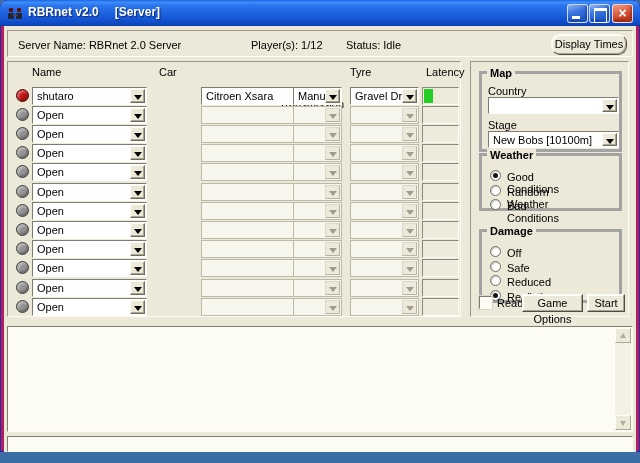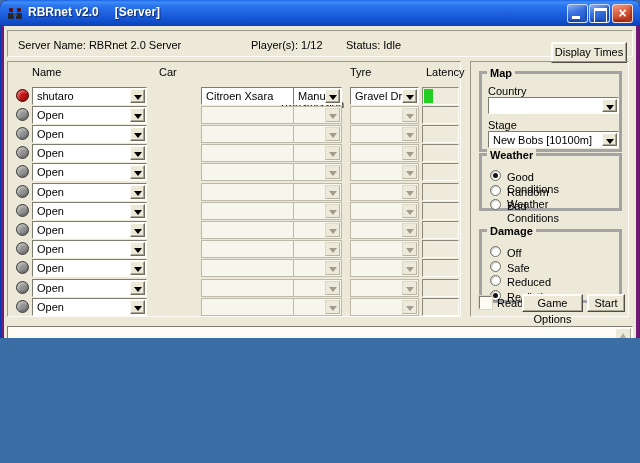--- a/index.html
+++ b/index.html
@@ -1,19 +1,19 @@
 <!DOCTYPE html>
 <html><head>
 <meta charset="utf-8">
 <style>
   * { margin:0; padding:0; box-sizing:border-box; }
   body { font-family:"Liberation Sans", sans-serif; background:#3a6ea5; }
   #win {
-    position:relative; width:640px; height:338px;
-    background:#701a75; border-radius:8px 8px 0 0; overflow:hidden;
+    position:relative; width:640px; height:452px;
+    background:#be185d; border-radius:8px 8px 0 0; overflow:hidden;
     box-shadow: inset 0 0 0 1px #0639b0;
   }
   
   #titlebar {
     position:absolute; left:0; top:0; right:0; height:26px;
     background: linear-gradient(180deg,#1a63e8 0%,#3f8ef6 8%,#2b74ee 22%,#1656d6 70%,#0d47bd 94%,#0a3faa 100%);
     border-radius:8px 8px 0 0;
   }
   #appicon { position:absolute; left:7px; top:5px; width:16px; height:16px; }
   #title { position:absolute; left:28px; top:5px; color:#fff; font-weight:bold; font-size:12px;
@@ -35,21 +35,21 @@
   #client { position:absolute; left:4px; top:26px; width:632px; height:429px; background:#ece9d8; font-size:11px; color:#000; }
   .sunken { border:1px solid; border-color:#99968a #fdfdf6 #fdfdf6 #99968a; }
   .deep   { border:1px solid; border-color:#807e72 #fdfdf6 #fdfdf6 #807e72; }
   
   #topbar { position:absolute; left:3px; top:4px; width:626px; height:27px; }
   #topbar .lbl { position:absolute; top:8px; }
   #lbl-server { left:10px; } #lbl-players { left:243px; } #lbl-status { left:338px; }
   .btn3d { background:#ece9d8; border:1px solid; border-color:#fdfdf6 #4e4c44 #4e4c44 #fdfdf6;
     box-shadow: inset -1px -1px 0 #a9a695, inset 1px 1px 0 #fff;
     font-size:11px; text-align:center; cursor:default; font-family:"Liberation Sans",sans-serif; }
-  #btn-display-times { position:absolute; right:5px; top:11px; width:76px; height:21px; line-height:19px; }
+  #btn-display-times { position:absolute; right:5px; top:3px; width:76px; height:21px; line-height:19px;border-radius:9px; }
   
   #playerpanel { position:absolute; left:3px; top:35px; width:454px; height:256px; }
   #rightpanel  { position:absolute; left:466px; top:35px; width:159px; height:256px; }
   
   .colhdr { position:absolute; top:4px; }
   #h-name { left:24px; } #h-car { left:151px; } #h-trans { left:271px;margin-top:32px; } #h-tyre { left:342px; } #h-lat { left:418px; }
   
   .prow { position:absolute; left:0; right:0; height:18px; }
   .dot { position:absolute; left:8px; top:2px; width:13px; height:13px; border-radius:50%;
          box-shadow: inset 2px 2px 2px rgba(255,255,255,.35), inset -1px -2px 2px rgba(0,0,0,.25); }

